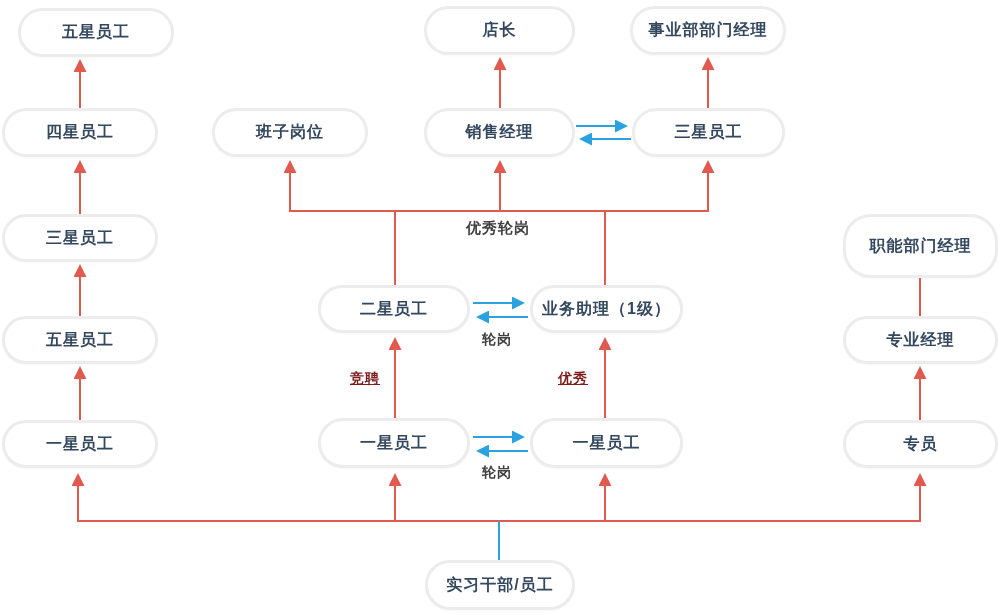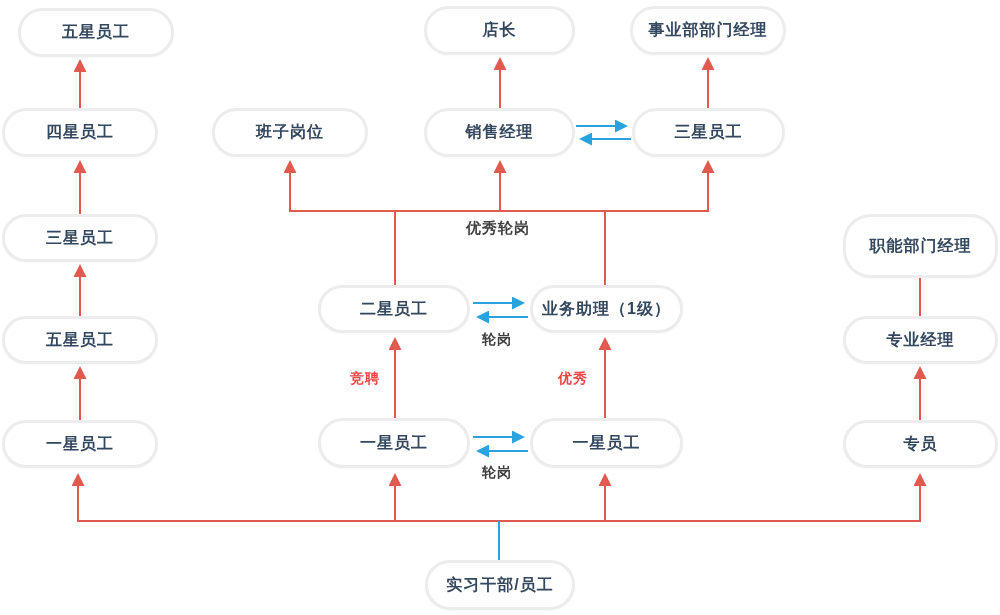--- a/index.html
+++ b/index.html
@@ -37,21 +37,21 @@
     box-shadow: 0 1px 2px rgba(0,0,0,0.03);
   }
   .edge-label {
     position: absolute;
     font-size: 14px;
     font-weight: bold;
     letter-spacing: 1px;
     white-space: nowrap;
   }
   .edge-label.blue { color: #404040; }
-  .edge-label.red  { color: #ef4444; }
+  .edge-label.red  { color: #7f1d1d; text-decoration: underline; }
   .edge-label.big  { font-size: 15px; }
 </style>
 </head>
 <body>
 
 <div class="canvas">
 
   <svg class="edges" width="1000" height="615" viewBox="0 0 1000 615">
     <defs>
       <marker id="ar" viewBox="0 0 10 10" refX="8.5" refY="5" markerWidth="6.5" markerHeight="6.5" orient="auto">

